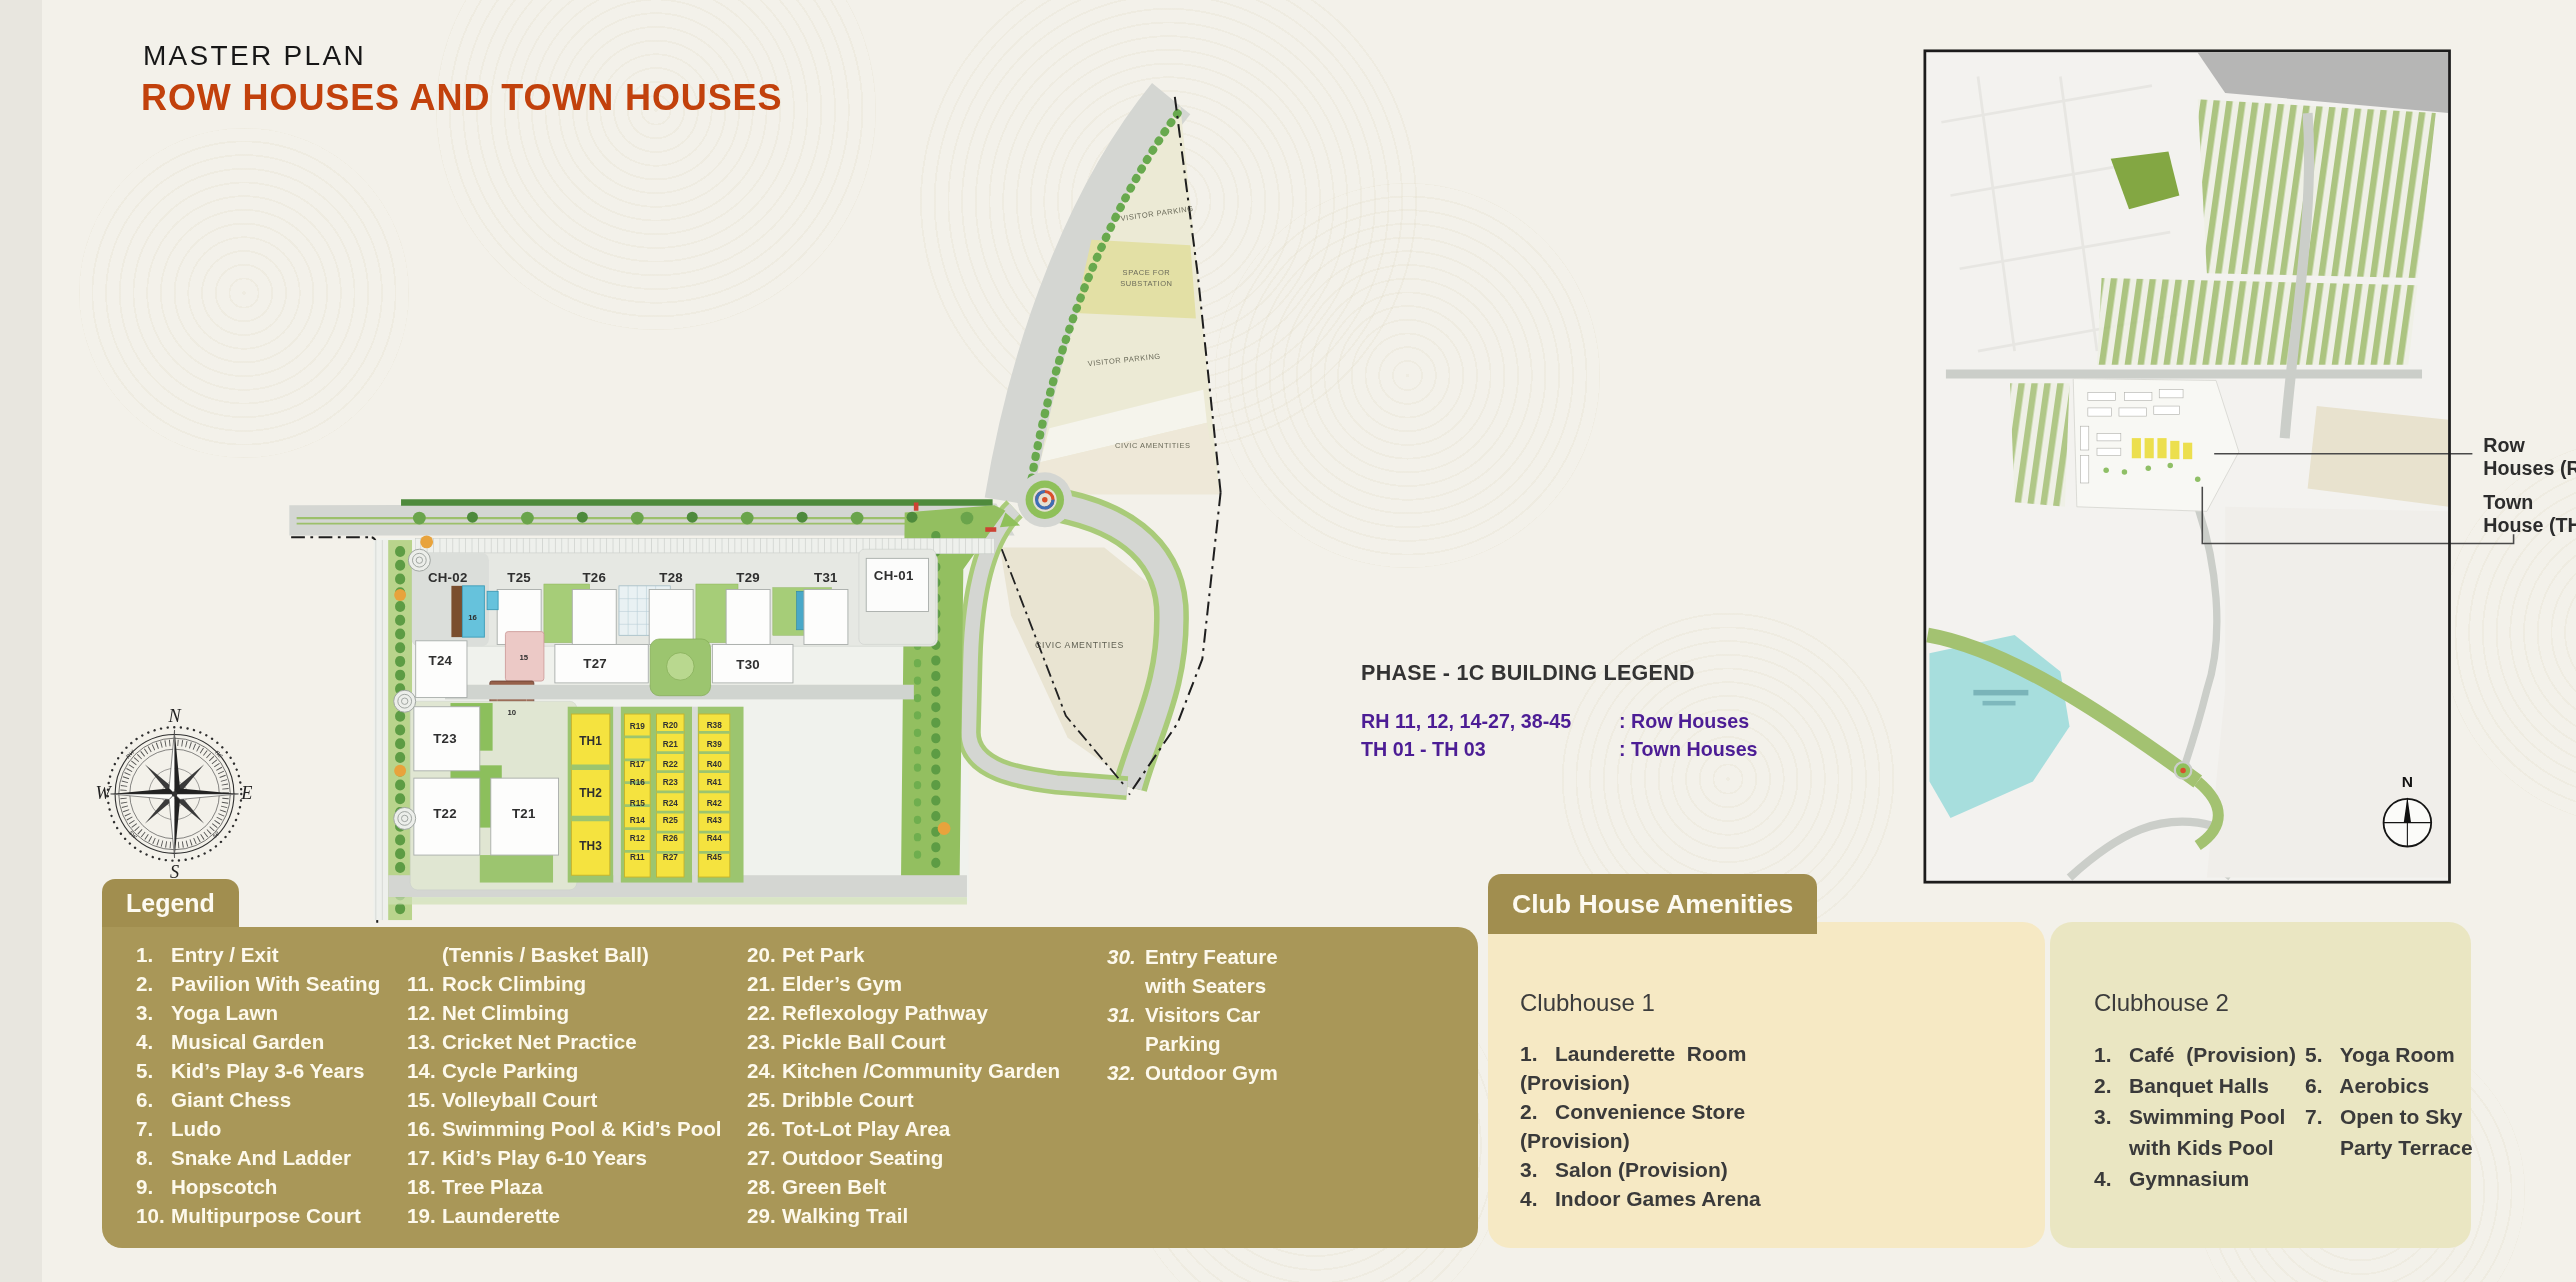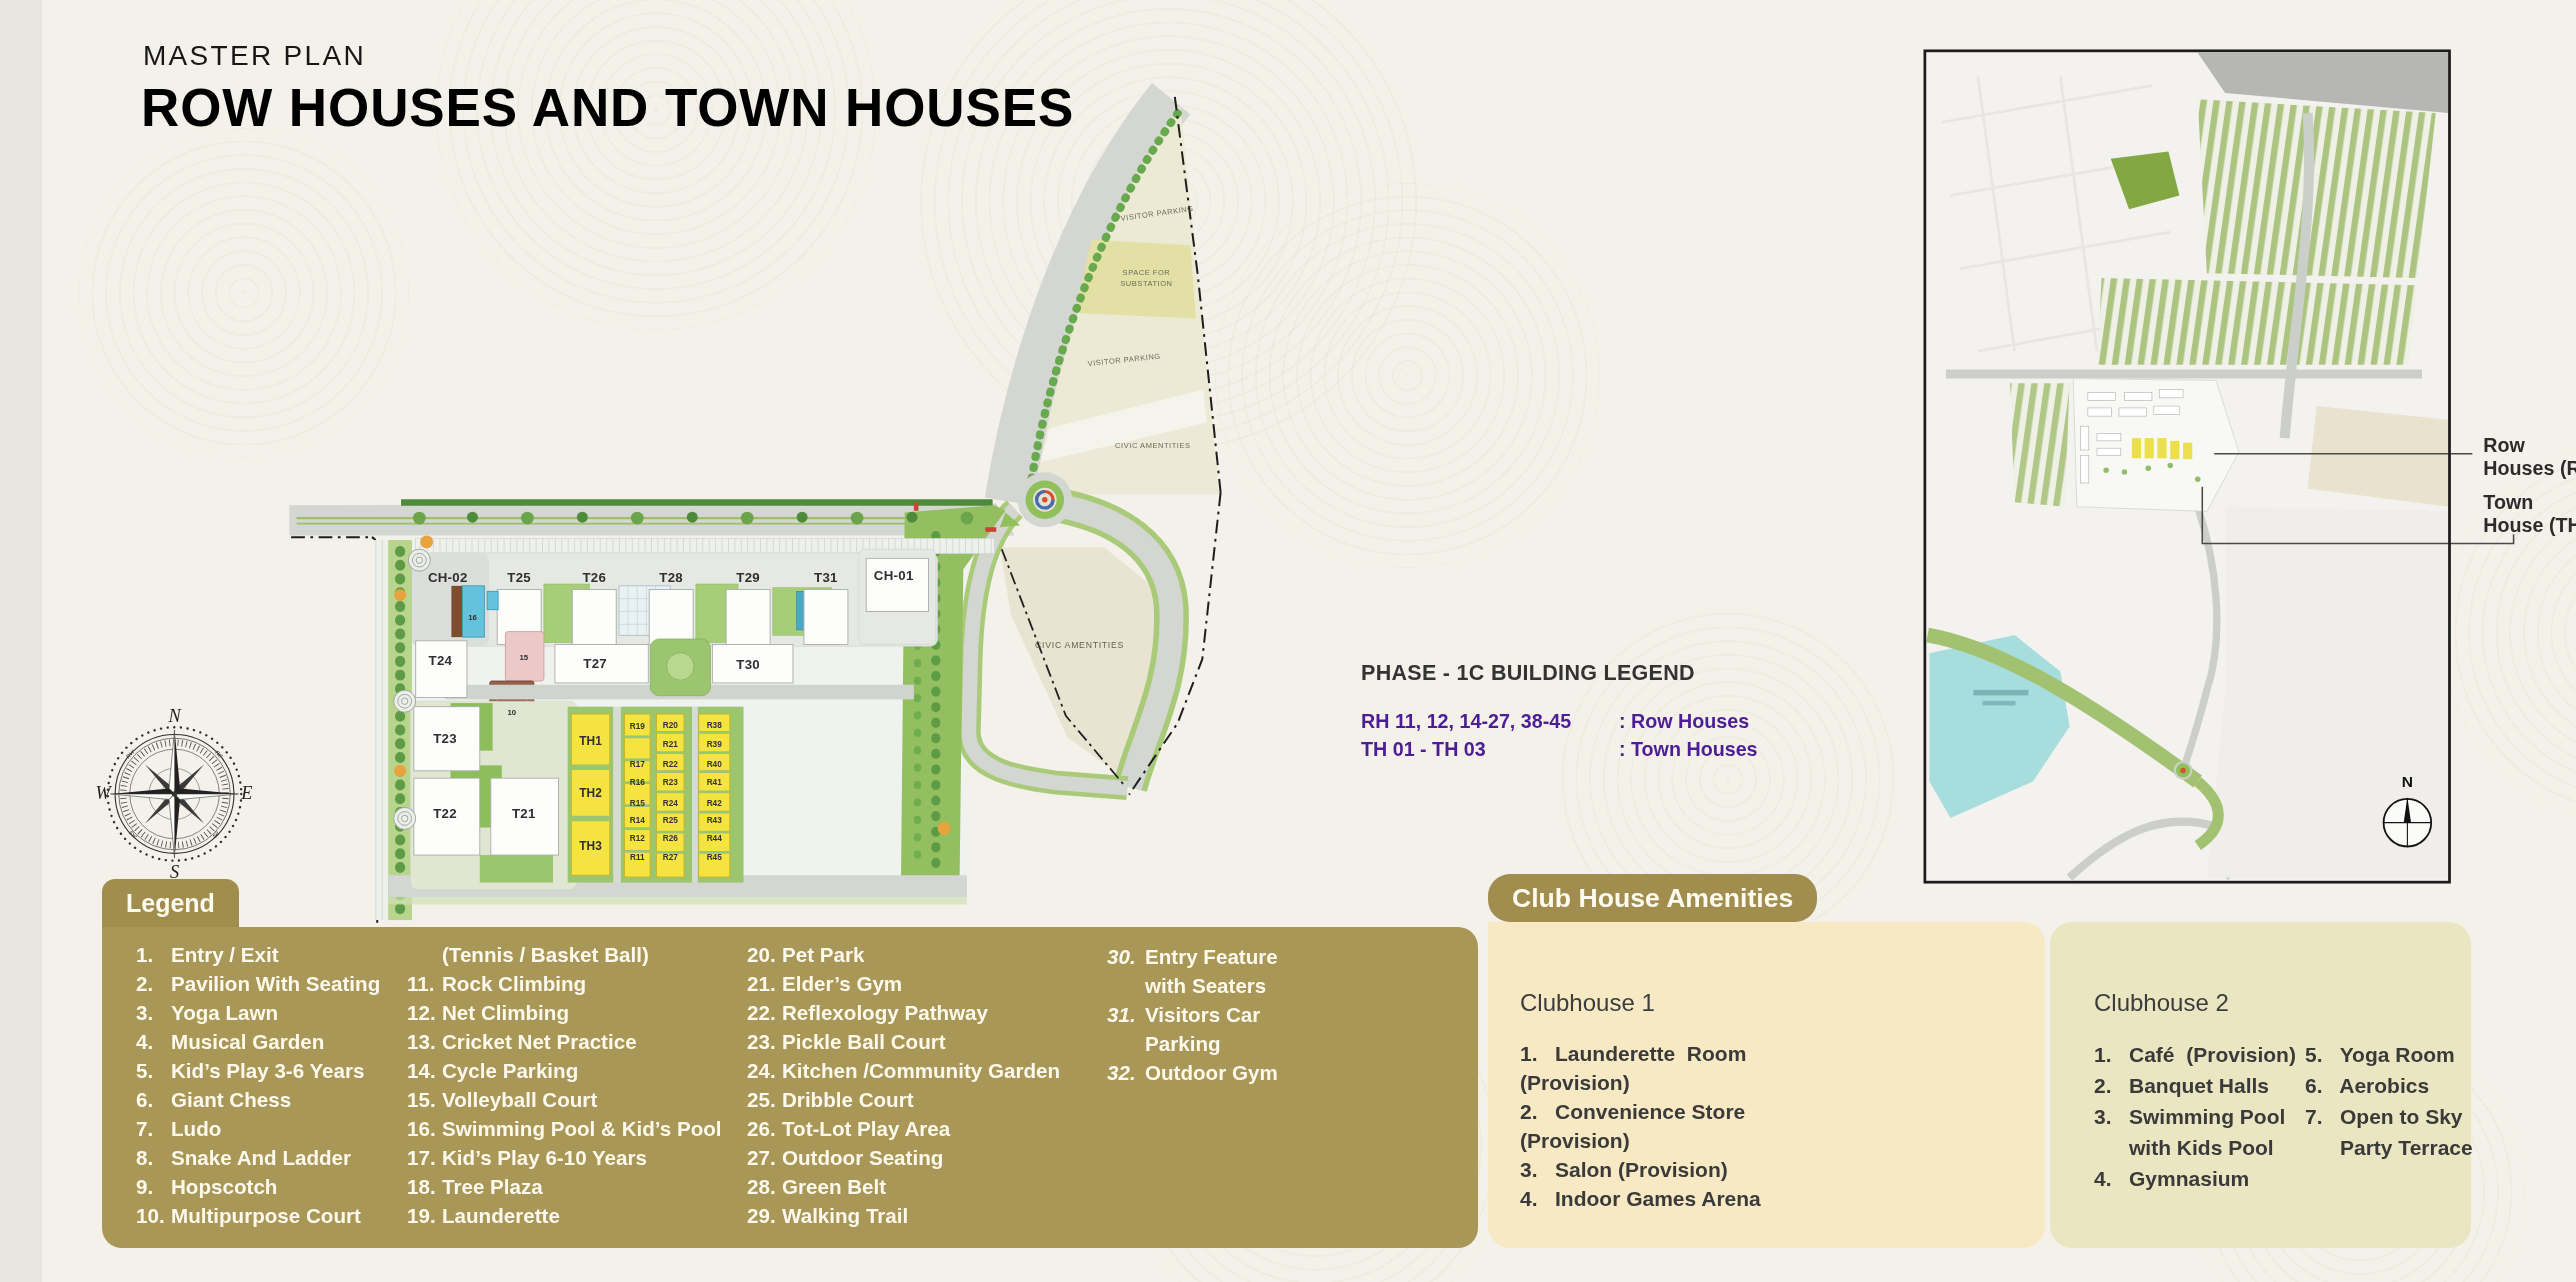--- a/index.html
+++ b/index.html
@@ -5,27 +5,27 @@
   html,body{margin:0;padding:0;background:#e8e6df;}
   .page{position:relative;width:2576px;height:1283px;background:#f3f1ea;overflow:hidden;
         font-family:"Liberation Sans",sans-serif;margin-left:42px;}
   
   .mandala{position:absolute;border-radius:50%;opacity:.5;pointer-events:none;
     background:repeating-radial-gradient(circle at center, rgba(214,205,175,.30) 0 1.8px, rgba(0,0,0,0) 1.8px 13.7px);}
   .layer{position:absolute;z-index:2;}
 
   .subtitle{position:absolute;left:101px;top:40px;font-size:28px;letter-spacing:2.3px;
             color:#171717;font-weight:400;z-index:3;}
-  .title{position:absolute;left:99px;top:77px;font-size:53px;font-weight:700;color:#000000;
+  .title{position:absolute;left:99px;top:77px;font-size:36px;font-weight:700;color:#c2410c;
          letter-spacing:0.9px;z-index:3;}
 
   .tab{position:absolute;background:#a18e4f;color:#fdfaf0;font-weight:700;
        border-radius:13px 13px 0 0;display:flex;align-items:center;padding:0 24px;z-index:4;}
   #legend-tab{left:60px;top:879px;height:48px;font-size:25px;}
-  #club-tab{left:1446px;top:874px;height:48px;font-size:26.6px;border-radius:22px;}
+  #club-tab{left:1446px;top:874px;height:60px;font-size:26.6px;}
 
   .legend-box{position:absolute;left:60px;top:927px;width:1376px;height:321px;
               background:#a99758;border-radius:0 20px 20px 20px;z-index:3;}
   .lg-col{position:absolute;color:#fdf9ec;font-size:20.6px;font-weight:700;line-height:29px;z-index:4;}
   #lg-col0{left:94px;top:940px;}
   #lg-col1{left:365px;top:940px;}
   #lg-col2{left:705px;top:940px;}
   #lg-col3{left:1065px;top:942px;}
   .lg-row{display:flex;}
   .lg-n{flex:0 0 35px;}

